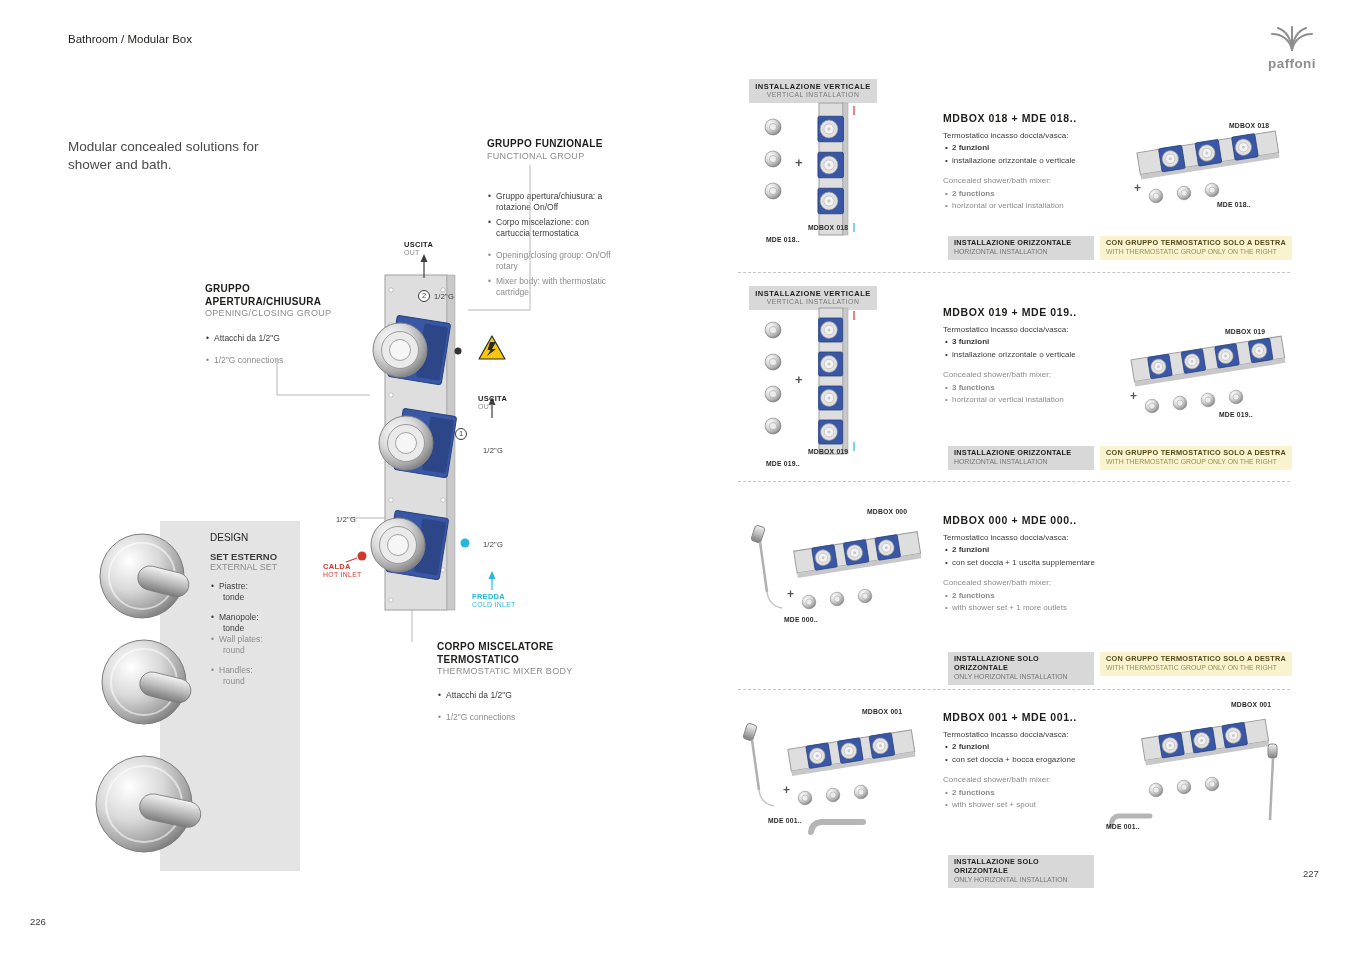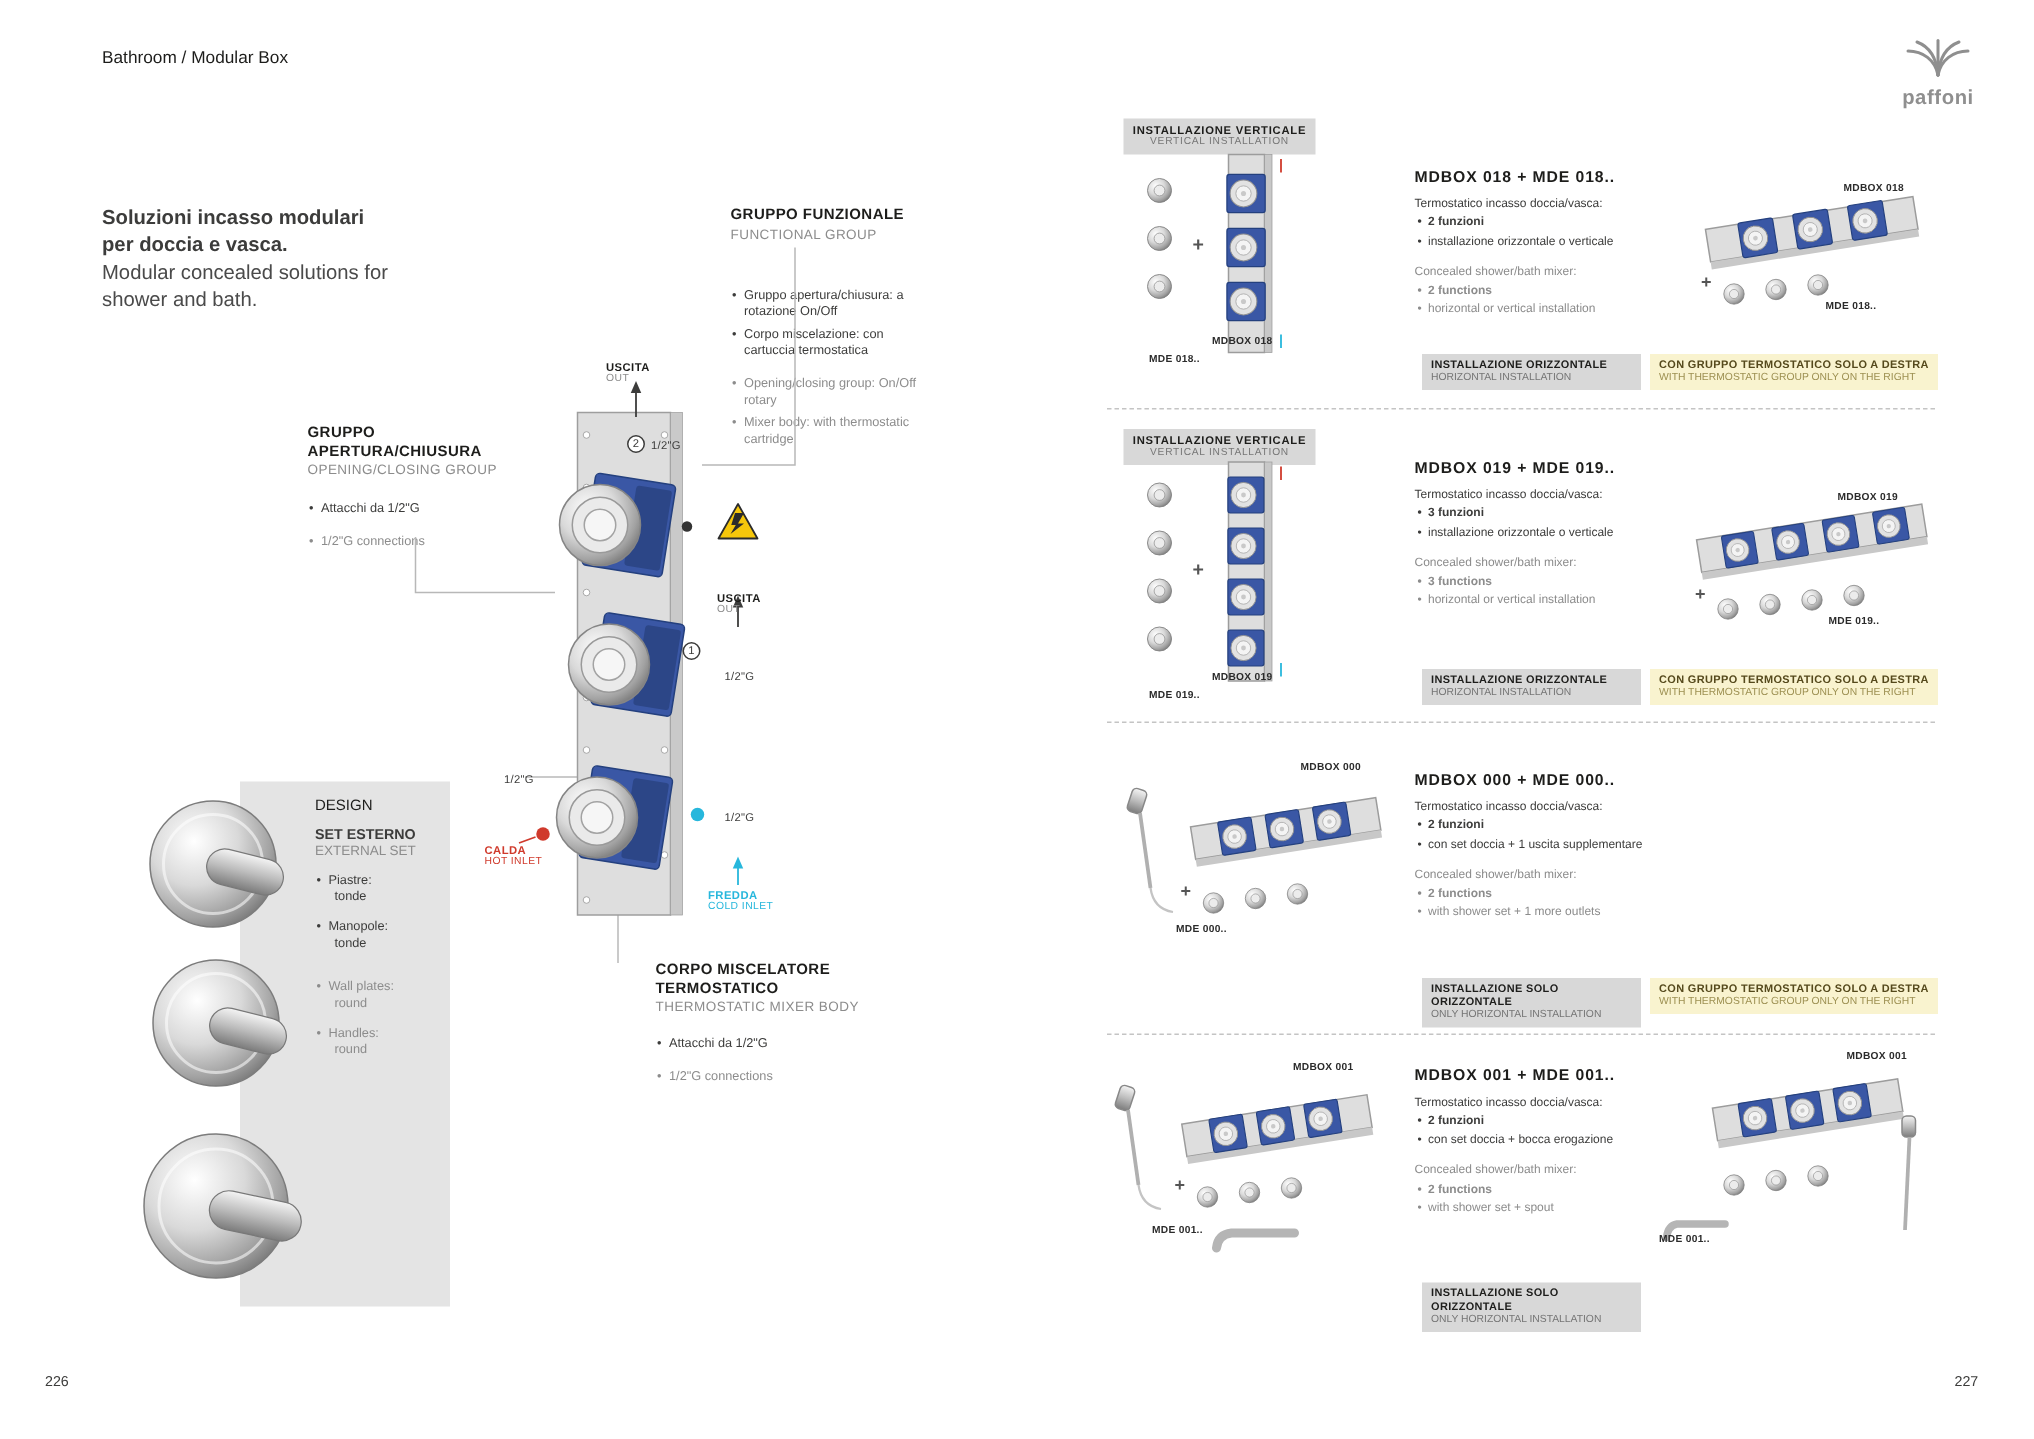--- a/index.html
+++ b/index.html
@@ -104,21 +104,20 @@
   </defs>
 </svg>
 
 <div id="spread">
 
   <div class="abs crumb" style="left:68px;top:33px">
     <span>Bathroom / </span><span class="b">Modular Box</span>
   </div>
 
   <div class="abs" style="left:68px;top:136px;width:195px">
-    <div class="intro-it">Soluzioni incasso modulari per doccia e vasca.</div>
     <div class="intro-en">Modular concealed solutions for shower and bath.</div>
   </div>
 
   <div class="abs" style="left:487px;top:138px;width:125px">
     <div class="sec-title">GRUPPO FUNZIONALE</div>
     <div class="sec-sub">FUNCTIONAL GROUP</div>
     <div style="margin-top:29px">
       <div class="bul">Gruppo apertura/chiusura: a rotazione On/Off</div>
       <div class="bul">Corpo miscelazione: con cartuccia termostatica</div>
       <div class="bul gray gap">Opening/closing group: On/Off rotary</div>
@@ -225,21 +224,21 @@
   </div>
 
   <div class="abs design-box" style="left:160px;top:521px"></div>
   <div class="abs" style="left:210px;top:532px;width:85px">
     <div class="design-title">DESIGN</div>
     <div class="design-sub">SET ESTERNO</div>
     <div class="design-sub-en">EXTERNAL SET</div>
     <div style="margin-top:8px">
       <div class="dsb"><span>Piastre:</span><span class="val">tonde</span></div>
       <div class="dsb"><span>Manopole:</span><span class="val">tonde</span></div>
-      <div class="dsb gray" style="margin-top:18px"><span>Wall plates:</span><span class="val">round</span></div>
+      <div class="dsb gray" style="margin-top:0"><span>Wall plates:</span><span class="val">round</span></div>
       <div class="dsb gray"><span>Handles:</span><span class="val">round</span></div>
     </div>
   </div>
 
   <div class="abs" style="left:98px;top:528px">
     <svg width="96" height="96" viewBox="0 0 96 96">
       <circle cx="44" cy="48" r="42" fill="url(#gradChrome)" stroke="#7c7c7c"></circle>
       <circle cx="44" cy="48" r="33" fill="none" stroke="#ffffff" stroke-opacity=".55" stroke-width="2"></circle>
       <g transform="rotate(14 44 48)">
           <rect x="40" y="36" width="52" height="24" rx="12" fill="url(#gradCyl)" stroke="#787878" stroke-width=".8"></rect>
@@ -506,15 +505,15 @@
     </svg>
   </div>
   <div class="plabel" style="left:1231px;top:701px">MDBOX 001</div>
   <div class="plabel" style="left:1106px;top:823px">MDE 001..</div>
 
   <div class="abs hbadge gray-badge" style="left:948px;top:855px">
     <div class="l1">INSTALLAZIONE SOLO ORIZZONTALE</div>
     <div class="l2">ONLY HORIZONTAL INSTALLATION</div>
   </div>
 
-  <div class="abs pagenum" style="left:1303px;top:916px">227</div>
+  <div class="abs pagenum" style="left:1303px;top:868px">227</div>
 
 </div>
 
 </body></html>

